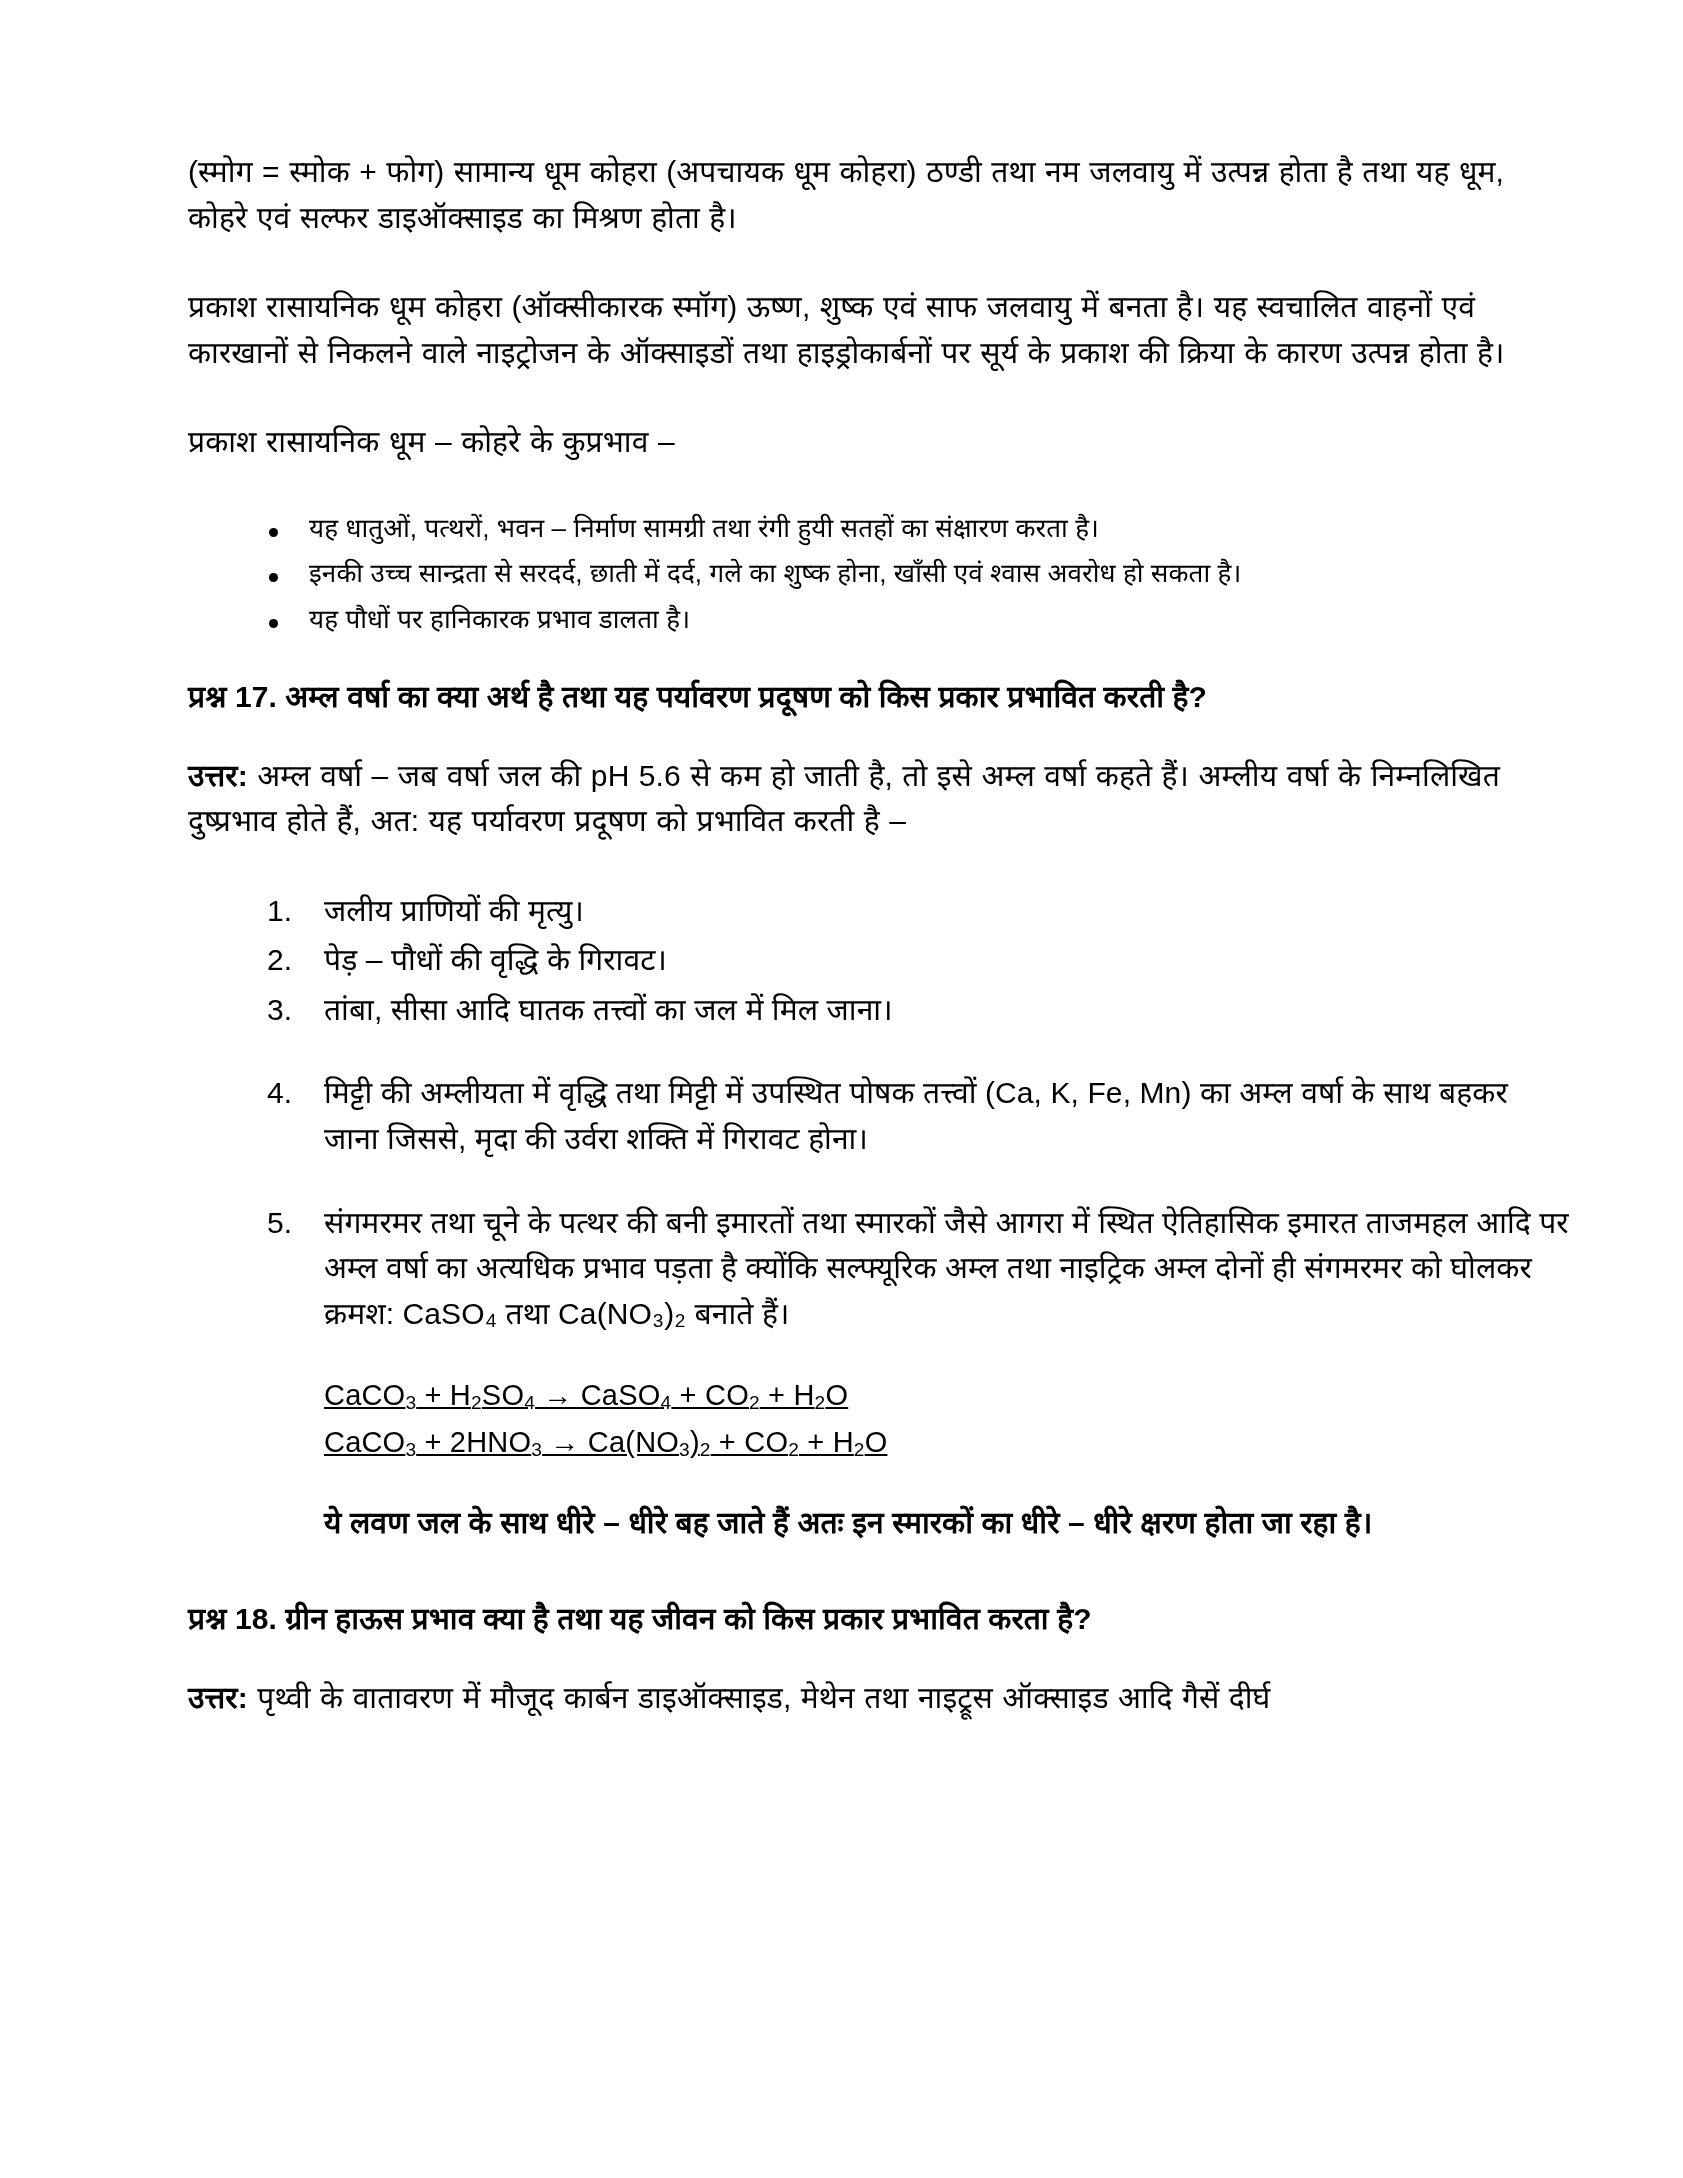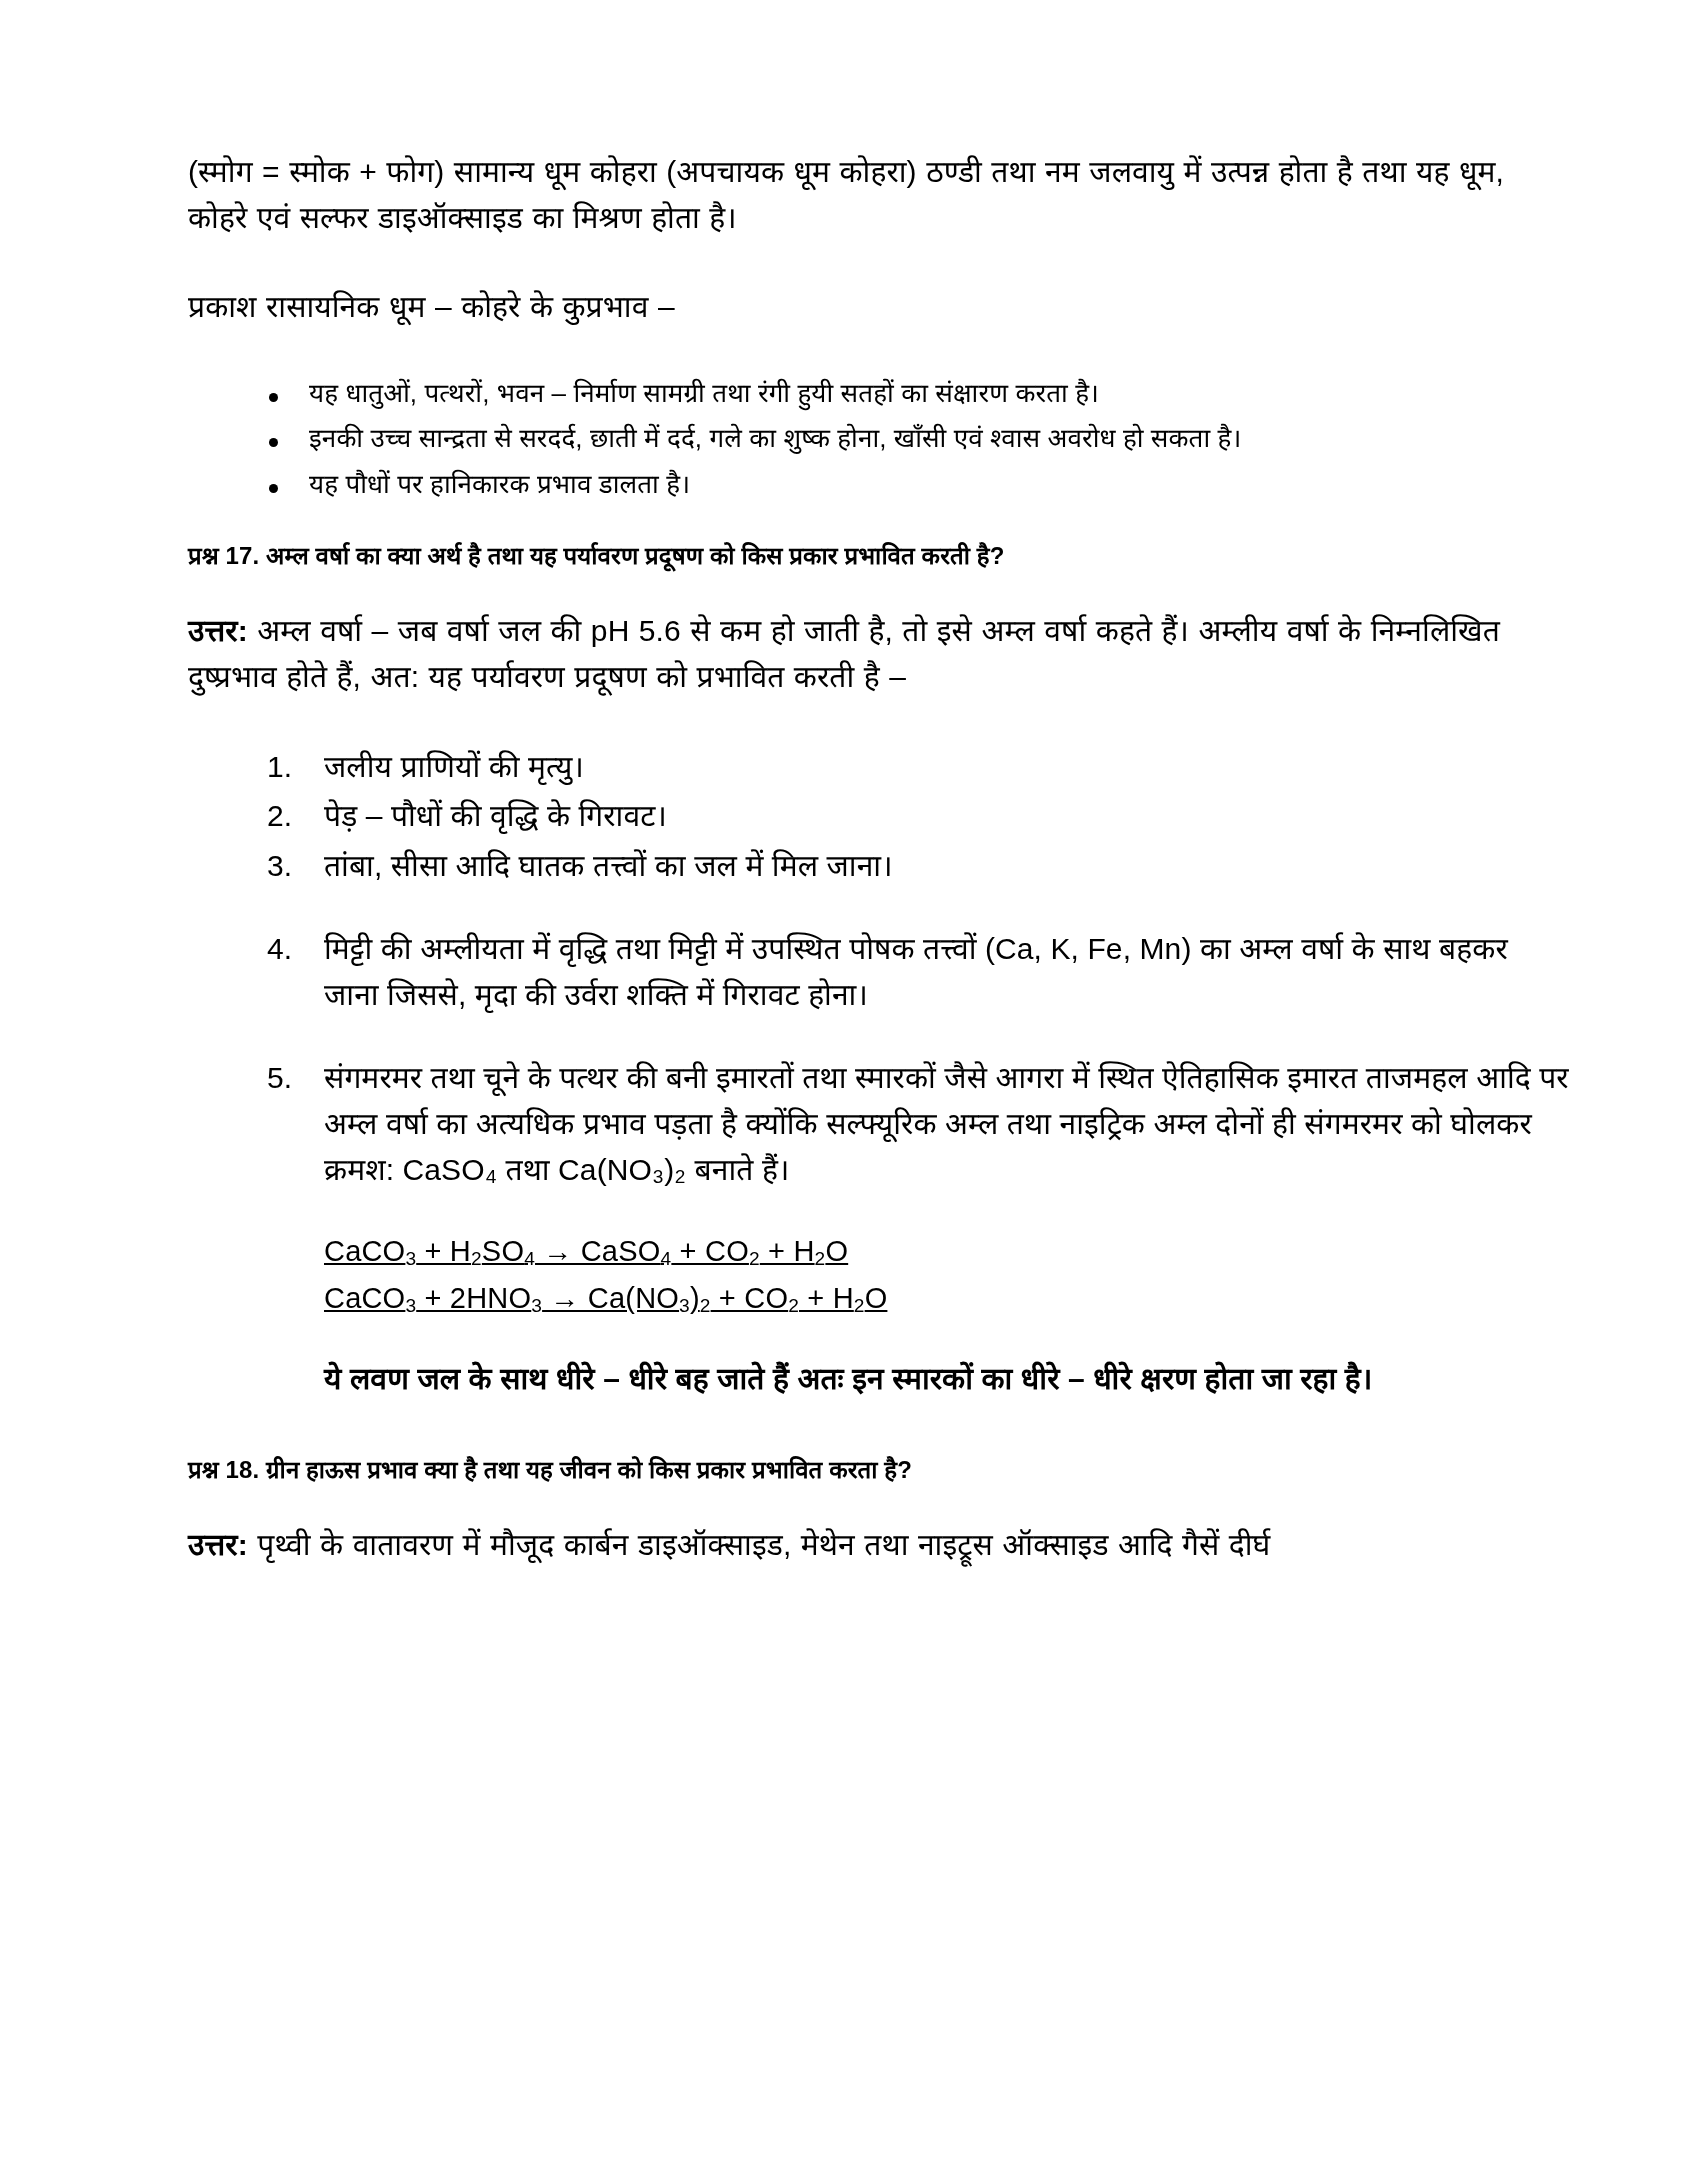--- a/index.html
+++ b/index.html
@@ -32,21 +32,21 @@
     line-height: 1.52;
     letter-spacing: 0.1px;
     text-align: left;
     word-spacing: 1px;
   }
   p.para.tight {
     margin-bottom: 40px;
   }
   h3.qheading {
     margin: 0 0 34px 0;
-    font-size: 24px;
+    font-size: 30px;
     line-height: 1.5;
     font-weight: bold;
     letter-spacing: 0.1px;
   }
   .lead {
     font-weight: bold;
   }
   ul.bullets {
     margin: 0 0 34px 0;
     padding: 0 0 0 79px;
@@ -120,20 +120,21 @@
   .gap-lg { height: 46px; }
 </style>
 </head>
 <body>
 
 <div class="page">
   <div class="content">
 
     <p class="para">(स्मोग = स्मोक + फोग) सामान्य धूम कोहरा (अपचायक धूम कोहरा) ठण्डी तथा नम जलवायु में उत्पन्न होता है तथा यह धूम, कोहरे एवं सल्फर डाइऑक्साइड का मिश्रण होता है।</p>
 
+    <p class="para">प्रकाश रासायनिक धूम कोहरा (ऑक्सीकारक स्मॉग) ऊष्ण, शुष्क एवं साफ जलवायु में बनता है। यह स्वचालित वाहनों एवं कारखानों से निकलने वाले नाइट्रोजन के ऑक्साइडों तथा हाइड्रोकार्बनों पर सूर्य के प्रकाश की क्रिया के कारण उत्पन्न होता है।</p>
 
     <p class="para">प्रकाश रासायनिक धूम – कोहरे के कुप्रभाव –</p>
 
     <ul class="bullets">
       <li>यह धातुओं, पत्थरों, भवन – निर्माण सामग्री तथा रंगी हुयी सतहों का संक्षारण करता है।</li>
       <li>इनकी उच्च सान्द्रता से सरदर्द, छाती में दर्द, गले का शुष्क होना, खाँसी एवं श्वास अवरोध हो सकता है।</li>
       <li>यह पौधों पर हानिकारक प्रभाव डालता है।</li>
     </ul>
 
     <h3 class="qheading">प्रश्न 17. अम्ल वर्षा का क्या अर्थ है तथा यह पर्यावरण प्रदूषण को किस प्रकार प्रभावित करती है?</h3>

